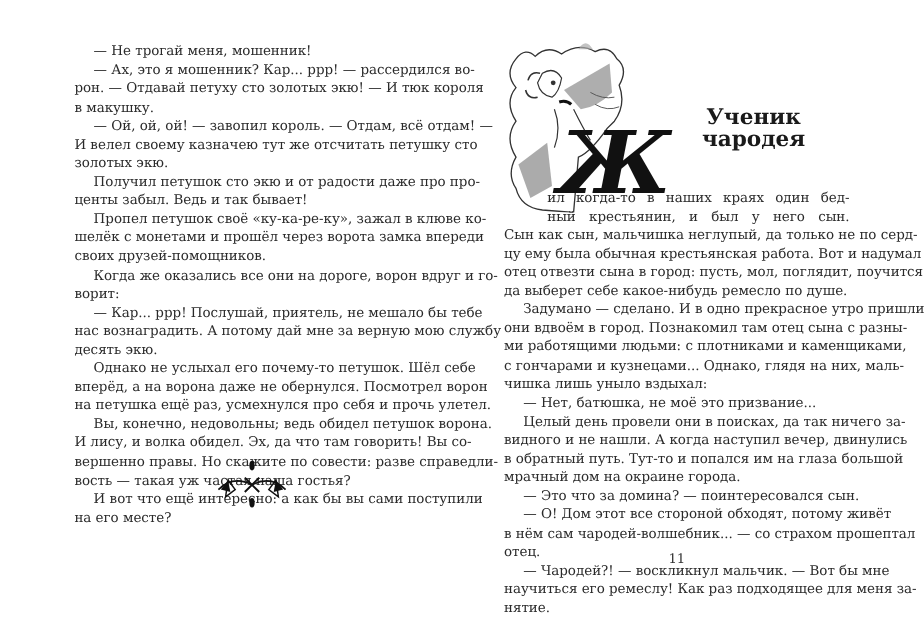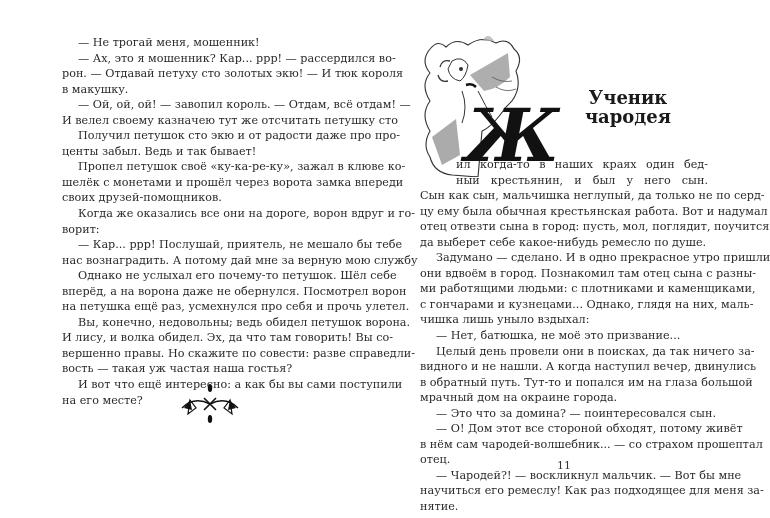--- a/index.html
+++ b/index.html
@@ -25,29 +25,31 @@
 <body>
 
 <div class="page left-page">
   <div class="col left-col" id="left-col">
       <span class="line ind last">— Не трогай меня, мошенник!</span>
       <span class="line ind">— Ах, это я мошенник? Кар... ррр! — рассердился во-</span>
       <span class="line">рон. — Отдавай петуху сто золотых экю! — И тюк короля</span>
       <span class="line last">в макушку.</span>
       <span class="line ind">— Ой, ой, ой! — завопил король. — Отдам, всё отдам! —</span>
       <span class="line">И велел своему казначею тут же отсчитать петушку сто</span>
+      <span class="line last">золотых экю.</span>
       <span class="line ind">Получил петушок сто экю и от радости даже про про-</span>
       <span class="line last">центы забыл. Ведь и так бывает!</span>
       <span class="line ind">Пропел петушок своё «ку-ка-ре-ку», зажал в клюве ко-</span>
       <span class="line">шелёк с монетами и прошёл через ворота замка впереди</span>
       <span class="line last">своих друзей-помощников.</span>
       <span class="line ind">Когда же оказались все они на дороге, ворон вдруг и го-</span>
       <span class="line last">ворит:</span>
       <span class="line ind">— Кар... ррр! Послушай, приятель, не мешало бы тебе</span>
       <span class="line">нас вознаградить. А потому дай мне за верную мою службу</span>
+      <span class="line last">десять экю.</span>
       <span class="line ind">Однако не услыхал его почему-то петушок. Шёл себе</span>
       <span class="line">вперёд, а на ворона даже не обернулся. Посмотрел ворон</span>
       <span class="line last">на петушка ещё раз, усмехнулся про себя и прочь улетел.</span>
       <span class="line ind">Вы, конечно, недовольны; ведь обидел петушок ворона.</span>
       <span class="line">И лису, и волка обидел. Эх, да что там говорить! Вы со-</span>
       <span class="line">вершенно правы. Но скажите по совести: разве справедли-</span>
       <span class="line last">вость — такая уж частая наша гостья?</span>
       <span class="line ind">И вот что ещё интересно: а как бы вы сами поступили</span>
       <span class="line last">на его месте?</span>
     </div>

